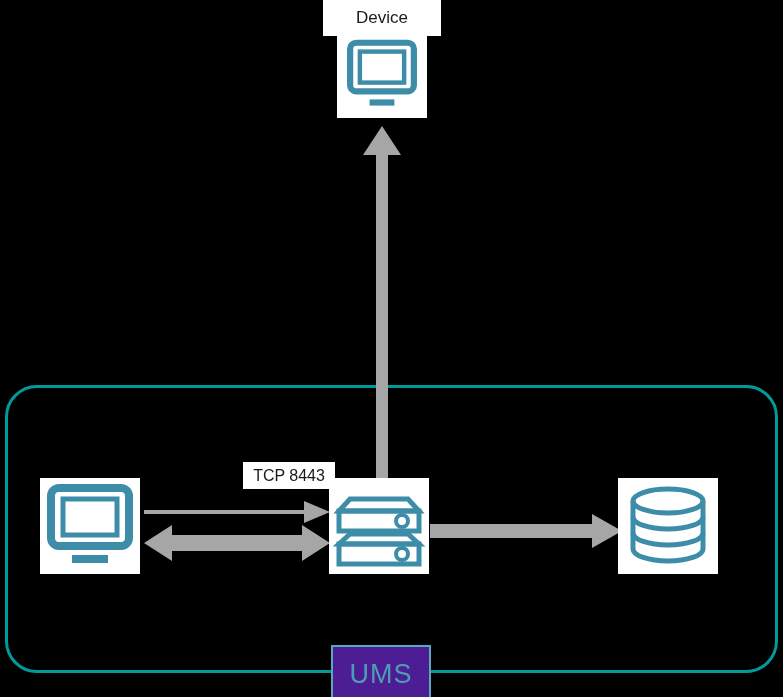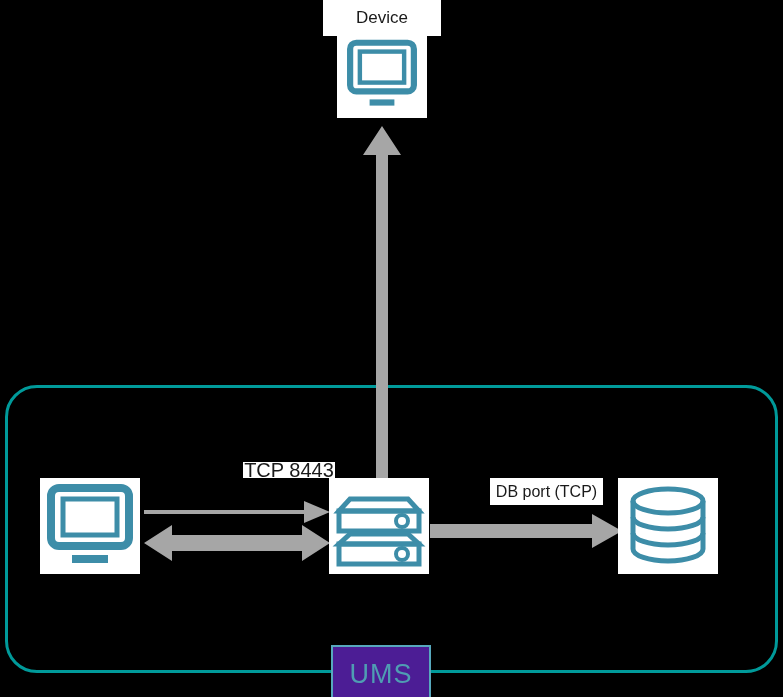--- a/index.html
+++ b/index.html
@@ -52,21 +52,21 @@
     color: #1a1a1a;
     font-size: 17px;
     display: flex;
     align-items: center;
     justify-content: center;
     white-space: nowrap;
     box-sizing: border-box;
   }
   #label-device   { left: 323px; top: 0px;   width: 118px; height: 36px; }
   #label-tcp5900  { left: 404px; top: 133px; width: 85px;  height: 27px; font-size: 16px; }
-  #label-tcp8443  { left: 243px; top: 462px; width: 92px;  height: 16px; font-size: 20px; }
+  #label-tcp8443  { left: 243px; top: 462px; width: 92px;  height: 27px; font-size: 16px; }
   #label-dbport   { left: 490px; top: 478px; width: 113px; height: 27px; font-size: 16px; }
 
   
   .icon-tile {
     background: #ffffff;
     box-sizing: border-box;
   }
   #tile-device { left: 337px; top: 33px;  width: 90px;  height: 85px; }
   #tile-client { left: 40px;  top: 478px; width: 100px; height: 96px; }
   #tile-server { left: 329px; top: 478px; width: 100px; height: 96px; }
@@ -136,21 +136,20 @@
       <rect x="10" y="66" width="80" height="20" fill="none" stroke="#3d8da8" stroke-width="5"></rect>
       <circle cx="73" cy="76" r="6" fill="none" stroke="#3d8da8" stroke-width="4"></circle>
     </svg>
   </div>
 
   <div class="abs" id="arrow-db">
     <svg class="arrow-svg" width="192" height="36" viewBox="0 0 192 36">
       <polygon points="0,11 162,11 162,1 192,18 162,35 162,25 0,25" fill="#a6a6a6"></polygon>
     </svg>
   </div>
-  <div class="abs chip" id="label-dbport">DB port (TCP)</div>
 
   <div class="abs icon-tile" id="tile-db">
     <svg class="icon-svg" viewBox="0 0 100 96">
       <ellipse cx="50" cy="23" rx="35" ry="12" fill="none" stroke="#3d8da8" stroke-width="5"></ellipse>
       <path d="M15,23 L15,71 A35,12 0 0 0 85,71 L85,23" fill="none" stroke="#3d8da8" stroke-width="5"></path>
       <path d="M15,39 A35,12 0 0 0 85,39" fill="none" stroke="#3d8da8" stroke-width="5"></path>
       <path d="M15,55 A35,12 0 0 0 85,55" fill="none" stroke="#3d8da8" stroke-width="5"></path>
     </svg>
   </div>
 

